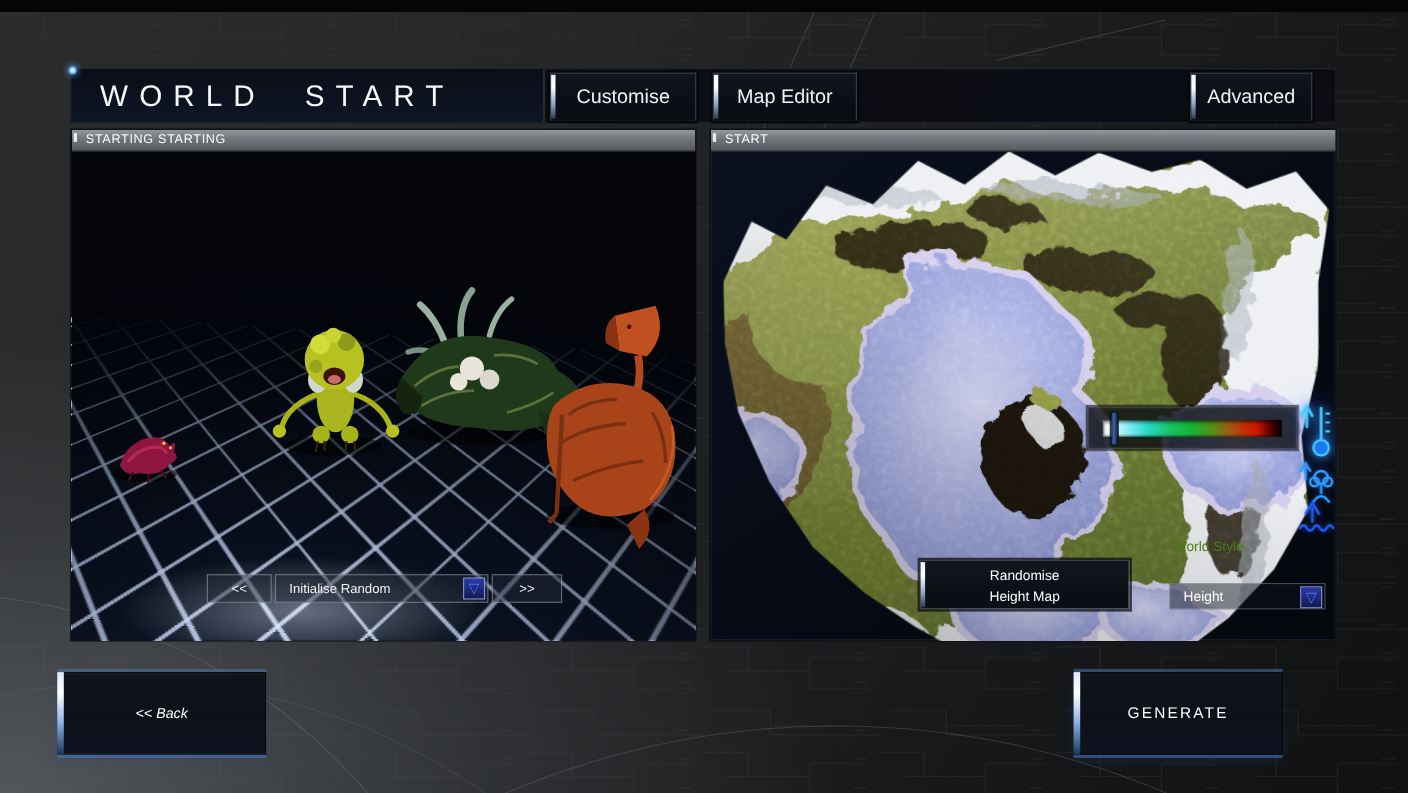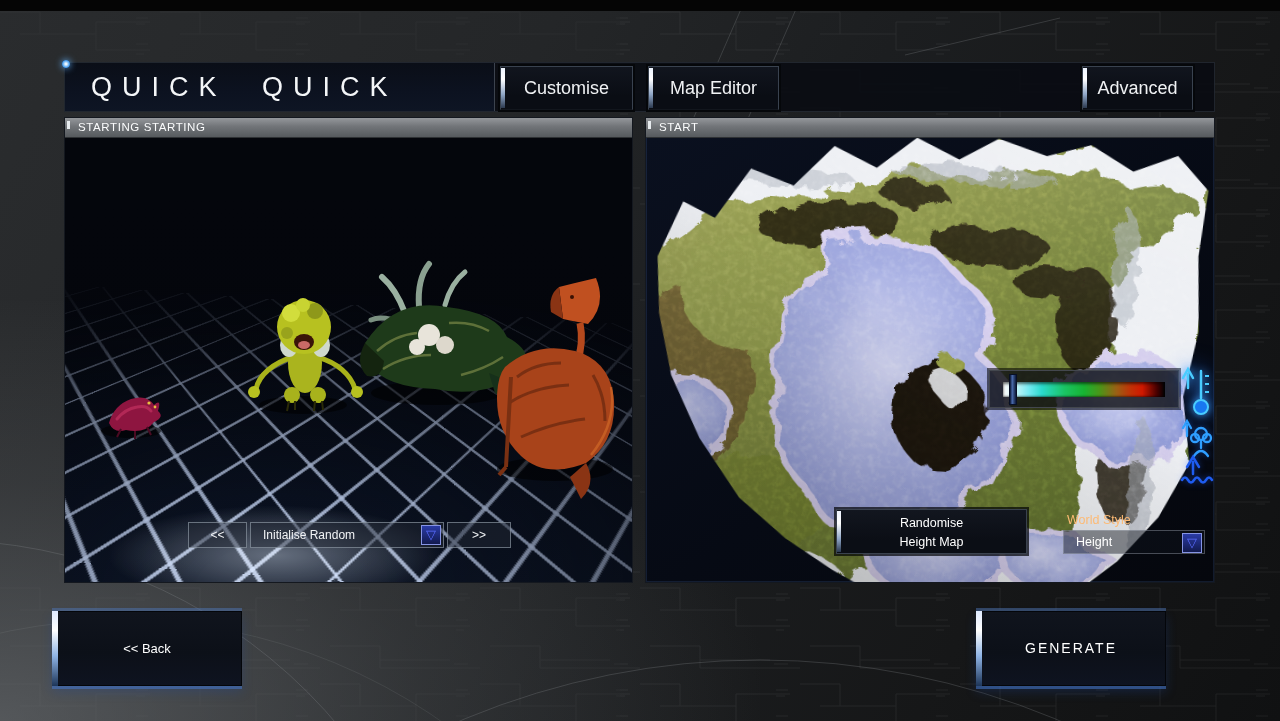--- a/index.html
+++ b/index.html
@@ -90,33 +90,33 @@
   .env-icon{position:absolute;z-index:5;cursor:pointer;}
   .icon-thermo{left:534px;top:246px;filter:drop-shadow(0 0 4px rgba(60,160,255,.95)) drop-shadow(0 0 11px rgba(30,110,255,.65));}
   .icon-tree{left:534px;top:300px;filter:drop-shadow(0 0 3px rgba(30,110,255,.55));}
   .icon-sea{left:534px;top:334px;filter:drop-shadow(0 0 3px rgba(30,90,255,.5));}
 
   .rand-btn{position:absolute;left:190px;top:391px;width:191px;height:45px;z-index:5;box-sizing:border-box;
     background:linear-gradient(180deg,#12161f,#0b0e15 70%);border:1px solid #3a424e;box-shadow:0 0 0 2px rgba(3,4,6,.7);
     text-align:center;font-size:12.5px;line-height:19px;padding-top:4px;cursor:pointer;}
   .rand-btn::before{content:"";position:absolute;left:0;top:1px;bottom:1px;width:4px;
     background:linear-gradient(180deg,#eef4ff,#ffffff 30%,#8fa6c6 68%,#2c3a50);}
-  .ws-label{position:absolute;left:421px;top:395px;z-index:5;font-size:12.5px;color:#fdba74;}
+  .ws-label{position:absolute;left:421px;top:372px;z-index:5;font-size:12.5px;color:#4d7c0f;}
   .ws-select{position:absolute;left:417px;top:412px;width:142px;height:24px;z-index:5;box-sizing:border-box;
     background:rgba(16,20,28,.45);border:1px solid rgba(190,198,210,.35);
     font-size:12.5px;line-height:22px;padding-left:12px;cursor:pointer;}
 
   
   .big-btn{position:absolute;top:611px;width:190px;height:75px;box-sizing:border-box;z-index:4;
     background:linear-gradient(180deg,#10141d,#0c1018 55%,#0e1320);
     border:1px solid #04060a;box-shadow:0 -3px 0 rgba(78,116,178,.50),0 3px 0 rgba(70,118,200,.55),0 6px 10px rgba(30,70,150,.30);
     text-align:center;cursor:pointer;}
   .big-btn::before{content:"";position:absolute;left:-1px;top:-1px;bottom:-1px;width:6px;
     background:linear-gradient(180deg,#dfeaff,#ffffff 26%,#8fb4e6 60%,#1d3558);}
-  .back-btn{left:52px;font-size:13px;line-height:73px;}
+  .back-btn{left:52px;font-size:13px;line-height:73px;font-style:italic;}
   .generate-btn{left:976px;font-size:14px;letter-spacing:2px;line-height:73px;}
 </style>
 </head>
 <body>
 
 <div class="stage">
 
   <svg class="bg-pattern" width="1280" height="721">
     <defs>
       <pattern id="tree" width="160" height="96" patternUnits="userSpaceOnUse">
@@ -134,21 +134,21 @@
       <path d="M745 0 L660 195 M800 0 L722 178 M905 55 L1060 18"></path>
       <circle cx="-60" cy="1060" r="520"></circle>
       <circle cx="760" cy="1430" r="770"></circle>
       <circle cx="120" cy="1180" r="560" stroke-opacity="0.16"></circle>
     </g>
   </svg>
   <div class="topbar"></div>
 
   <div class="title-band">
     <div class="quick-box">
-      <div class="quick-title">QUICK QUICK</div>
+      <div class="quick-title">WORLD START</div>
     </div>
     <div class="tab tab-customise">
       <span>Customise Creatures</span>
     </div>
     <div class="tab tab-map">
       <span>Map Editor</span>
     </div>
     <div class="tab tab-advanced">
       <span>Advanced Settings</span>
     </div>

